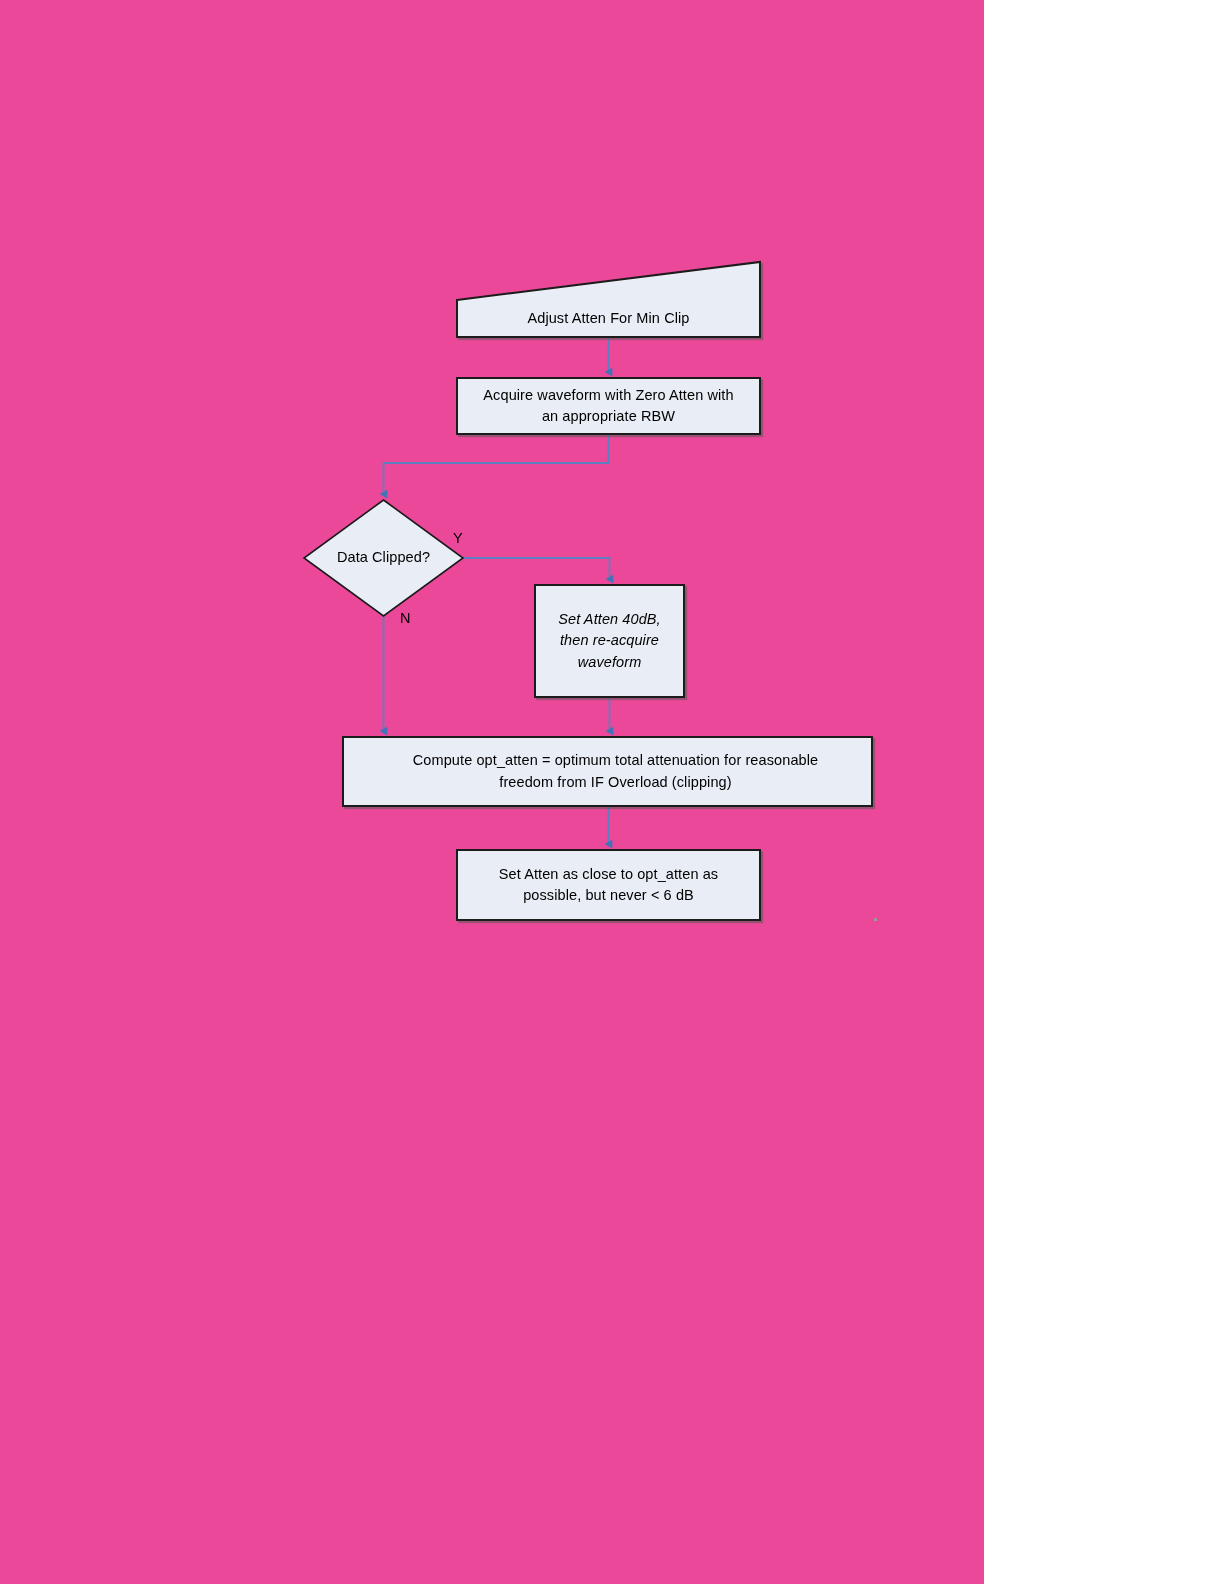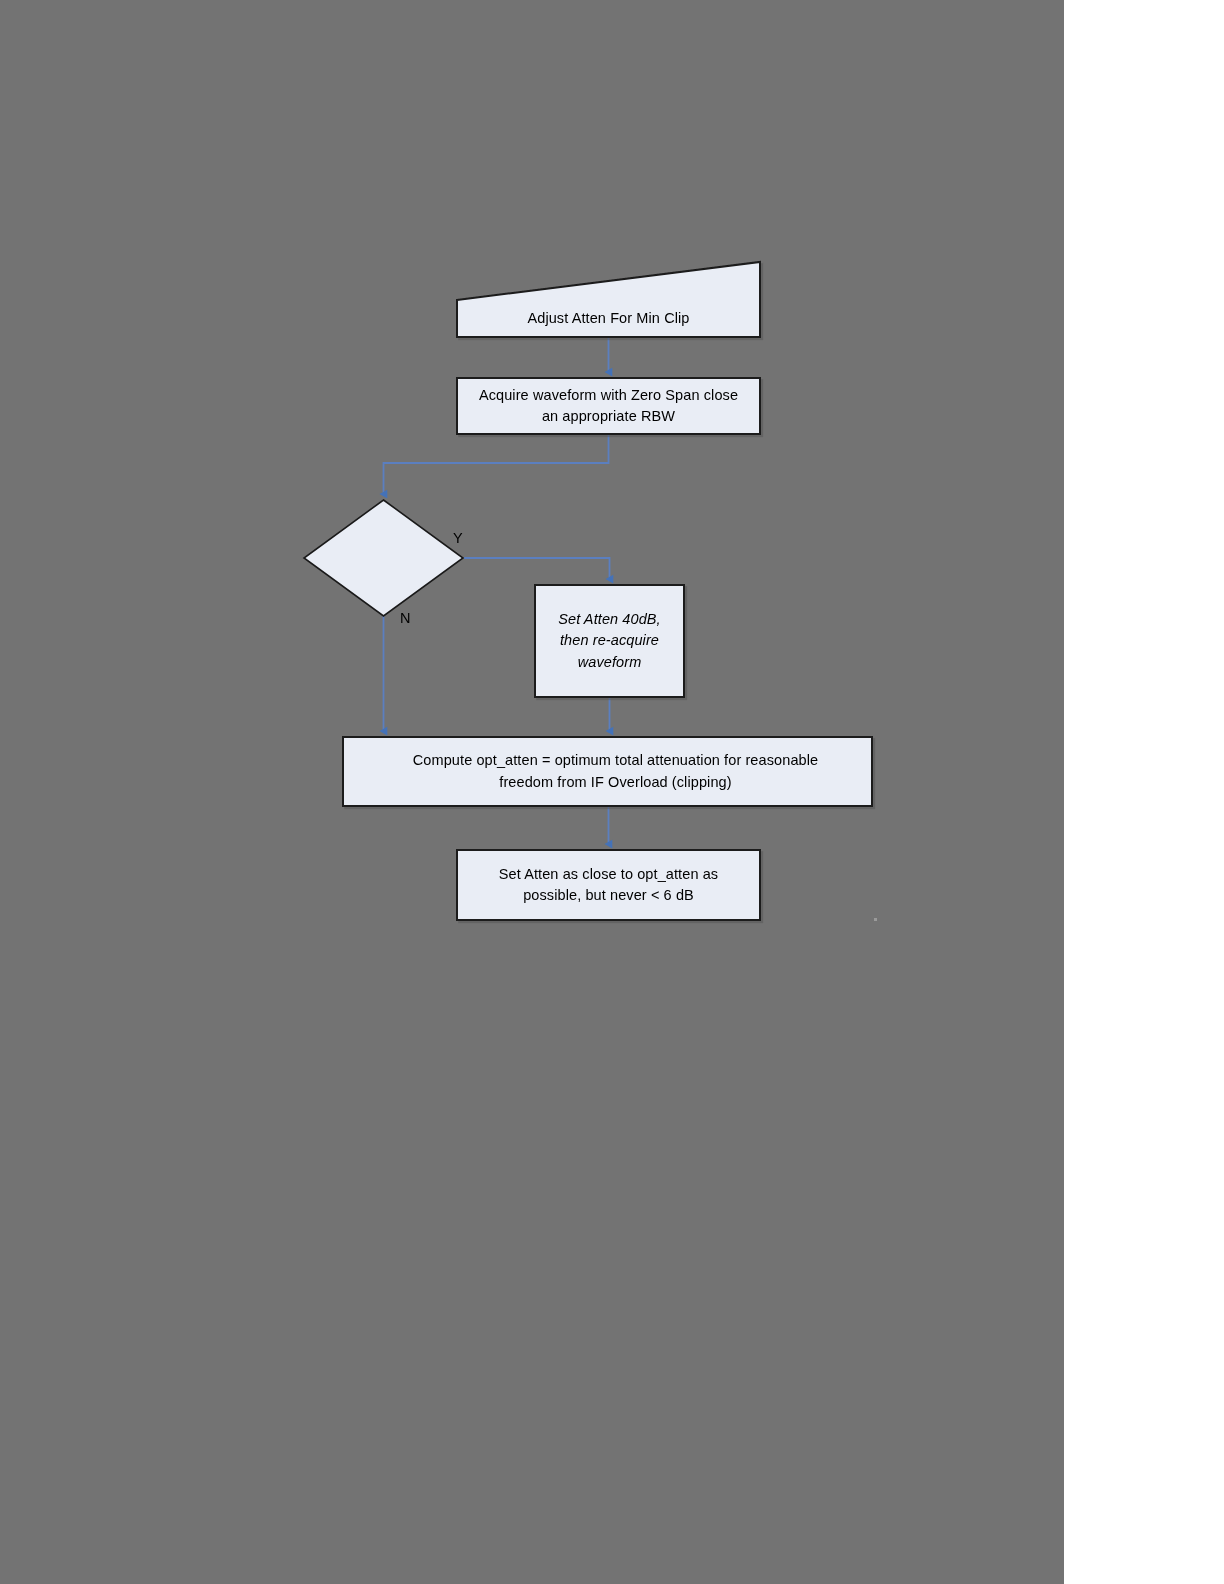--- a/index.html
+++ b/index.html
@@ -6,23 +6,23 @@
   html, body {
     margin: 0;
     padding: 0;
     background: #ffffff;
   }
   body {
     font-family: "Liberation Sans", sans-serif;
   }
   #page {
     position: relative;
-    width: 1064px;
+    width: 984px;
     height: 1584px;
-    background: #737373;
+    background: #ec4899;
     overflow: hidden;
   }
   #flow-svg {
     position: absolute;
     left: 0;
     top: 0;
     width: 1224px;
     height: 1584px;
   }
   .node-label {
@@ -91,23 +91,24 @@
 
     <rect x="535" y="585" width="149" height="112" fill="#E9EDF5" stroke="#1A1A1A" stroke-width="2" filter="url(#softshadow)"></rect>
 
     <rect x="343" y="737" width="529" height="69" fill="#E9EDF5" stroke="#1A1A1A" stroke-width="2" filter="url(#softshadow)"></rect>
 
     <rect x="457" y="850" width="303" height="70" fill="#E9EDF5" stroke="#1A1A1A" stroke-width="2" filter="url(#softshadow)"></rect>
   </svg>
 
   <div class="node-label" style="left:457px; top:300px; width:303px; height:37px;">Adjust Atten For Min Clip</div>
 
-  <div class="node-label" style="left:457px; top:378px; width:303px; height:56px;">Acquire waveform with Zero Span close
+  <div class="node-label" style="left:457px; top:378px; width:303px; height:56px;">Acquire waveform with Zero Atten with
 an appropriate RBW</div>
 
+  <div class="node-label" style="left:304px; top:500px; width:159px; height:116px;">Data Clipped?</div>
 
   <div class="node-label" style="left:535px; top:585px; width:149px; height:112px;font-style:italic;">Set Atten 40dB,
 then re-acquire
 waveform</div>
 
   <div class="node-label" style="left:351px; top:737px; width:529px; height:69px;">Compute opt_atten = optimum total attenuation for reasonable
 freedom from IF Overload (clipping)</div>
 
   <div class="node-label" style="left:457px; top:850px; width:303px; height:70px;">Set Atten as close to opt_atten as
 possible, but never &lt; 6 dB</div>

